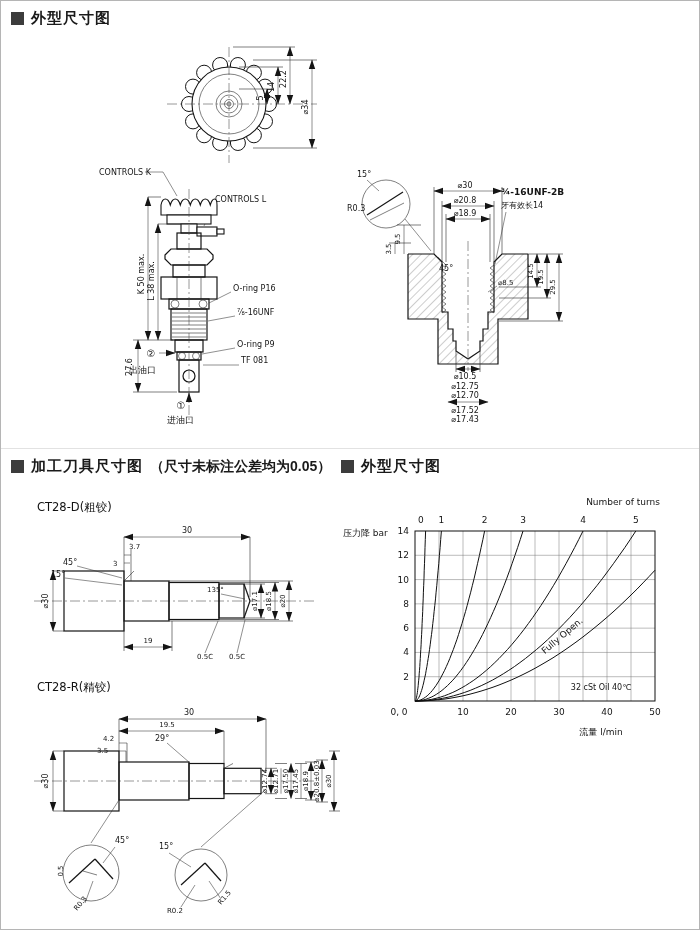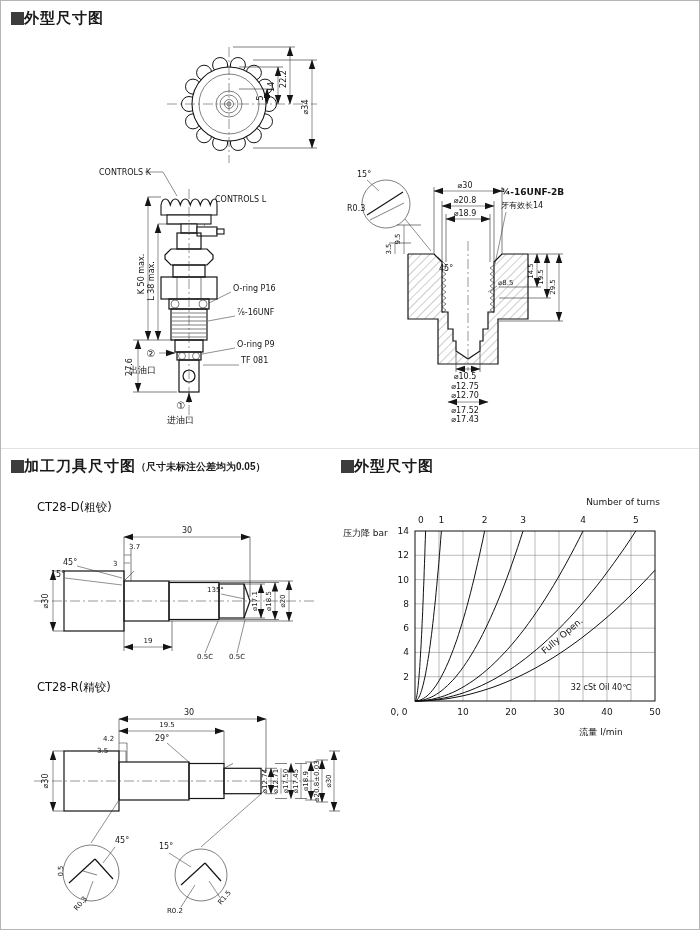--- a/index.html
+++ b/index.html
@@ -1,22 +1,22 @@
 <!DOCTYPE html>
 <html><head>
 <meta charset="utf-8">
 <style>
   html,body{margin:0;padding:0;background:#fff;}
   .page{position:relative;width:700px;height:930px;background:#fff;border:1px solid #b5b5b5;
         box-sizing:border-box;font-family:"DejaVu Sans",sans-serif;overflow:hidden;}
-  .hdr{position:absolute;display:flex;align-items:center;color:#1a1a1a;
+  .hdr{position:absolute;display:flex;align-items:center;gap:7px;color:#1a1a1a;
        font-family:"Liberation Sans",sans-serif;font-weight:bold;}
   .hdr .sq{width:13px;height:13px;background:#3c3c3c;display:inline-block;flex:0 0 auto;}
   .hdr .t{font-size:15px;letter-spacing:1px;white-space:nowrap;}
-  .hdr .note{font-size:10px;font-weight:bold;white-space:nowrap;}
+  .hdr .note{font-size:14px;font-weight:bold;white-space:nowrap;}
   .divider{position:absolute;left:0;width:100%;height:1px;background:#e2e2e2;}
   svg{position:absolute;}
   svg text{font-family:"DejaVu Sans",sans-serif;fill:#151515;}
   .d10{font-size:10px;} .d9{font-size:9px;} .d8{font-size:8px;} .d7{font-size:7px;}
   .subt{font-size:11.5px;fill:#111;}
   .bold{font-weight:bold;}
   .med{stroke:#151515;stroke-width:1.2;fill:none;}
   .thin{stroke:#2a2a2a;stroke-width:0.6;fill:none;}
   .diml{stroke:#333;stroke-width:0.55;fill:none;}
   .cl{stroke:#444;stroke-width:0.55;fill:none;stroke-dasharray:10 3 2 3;}

